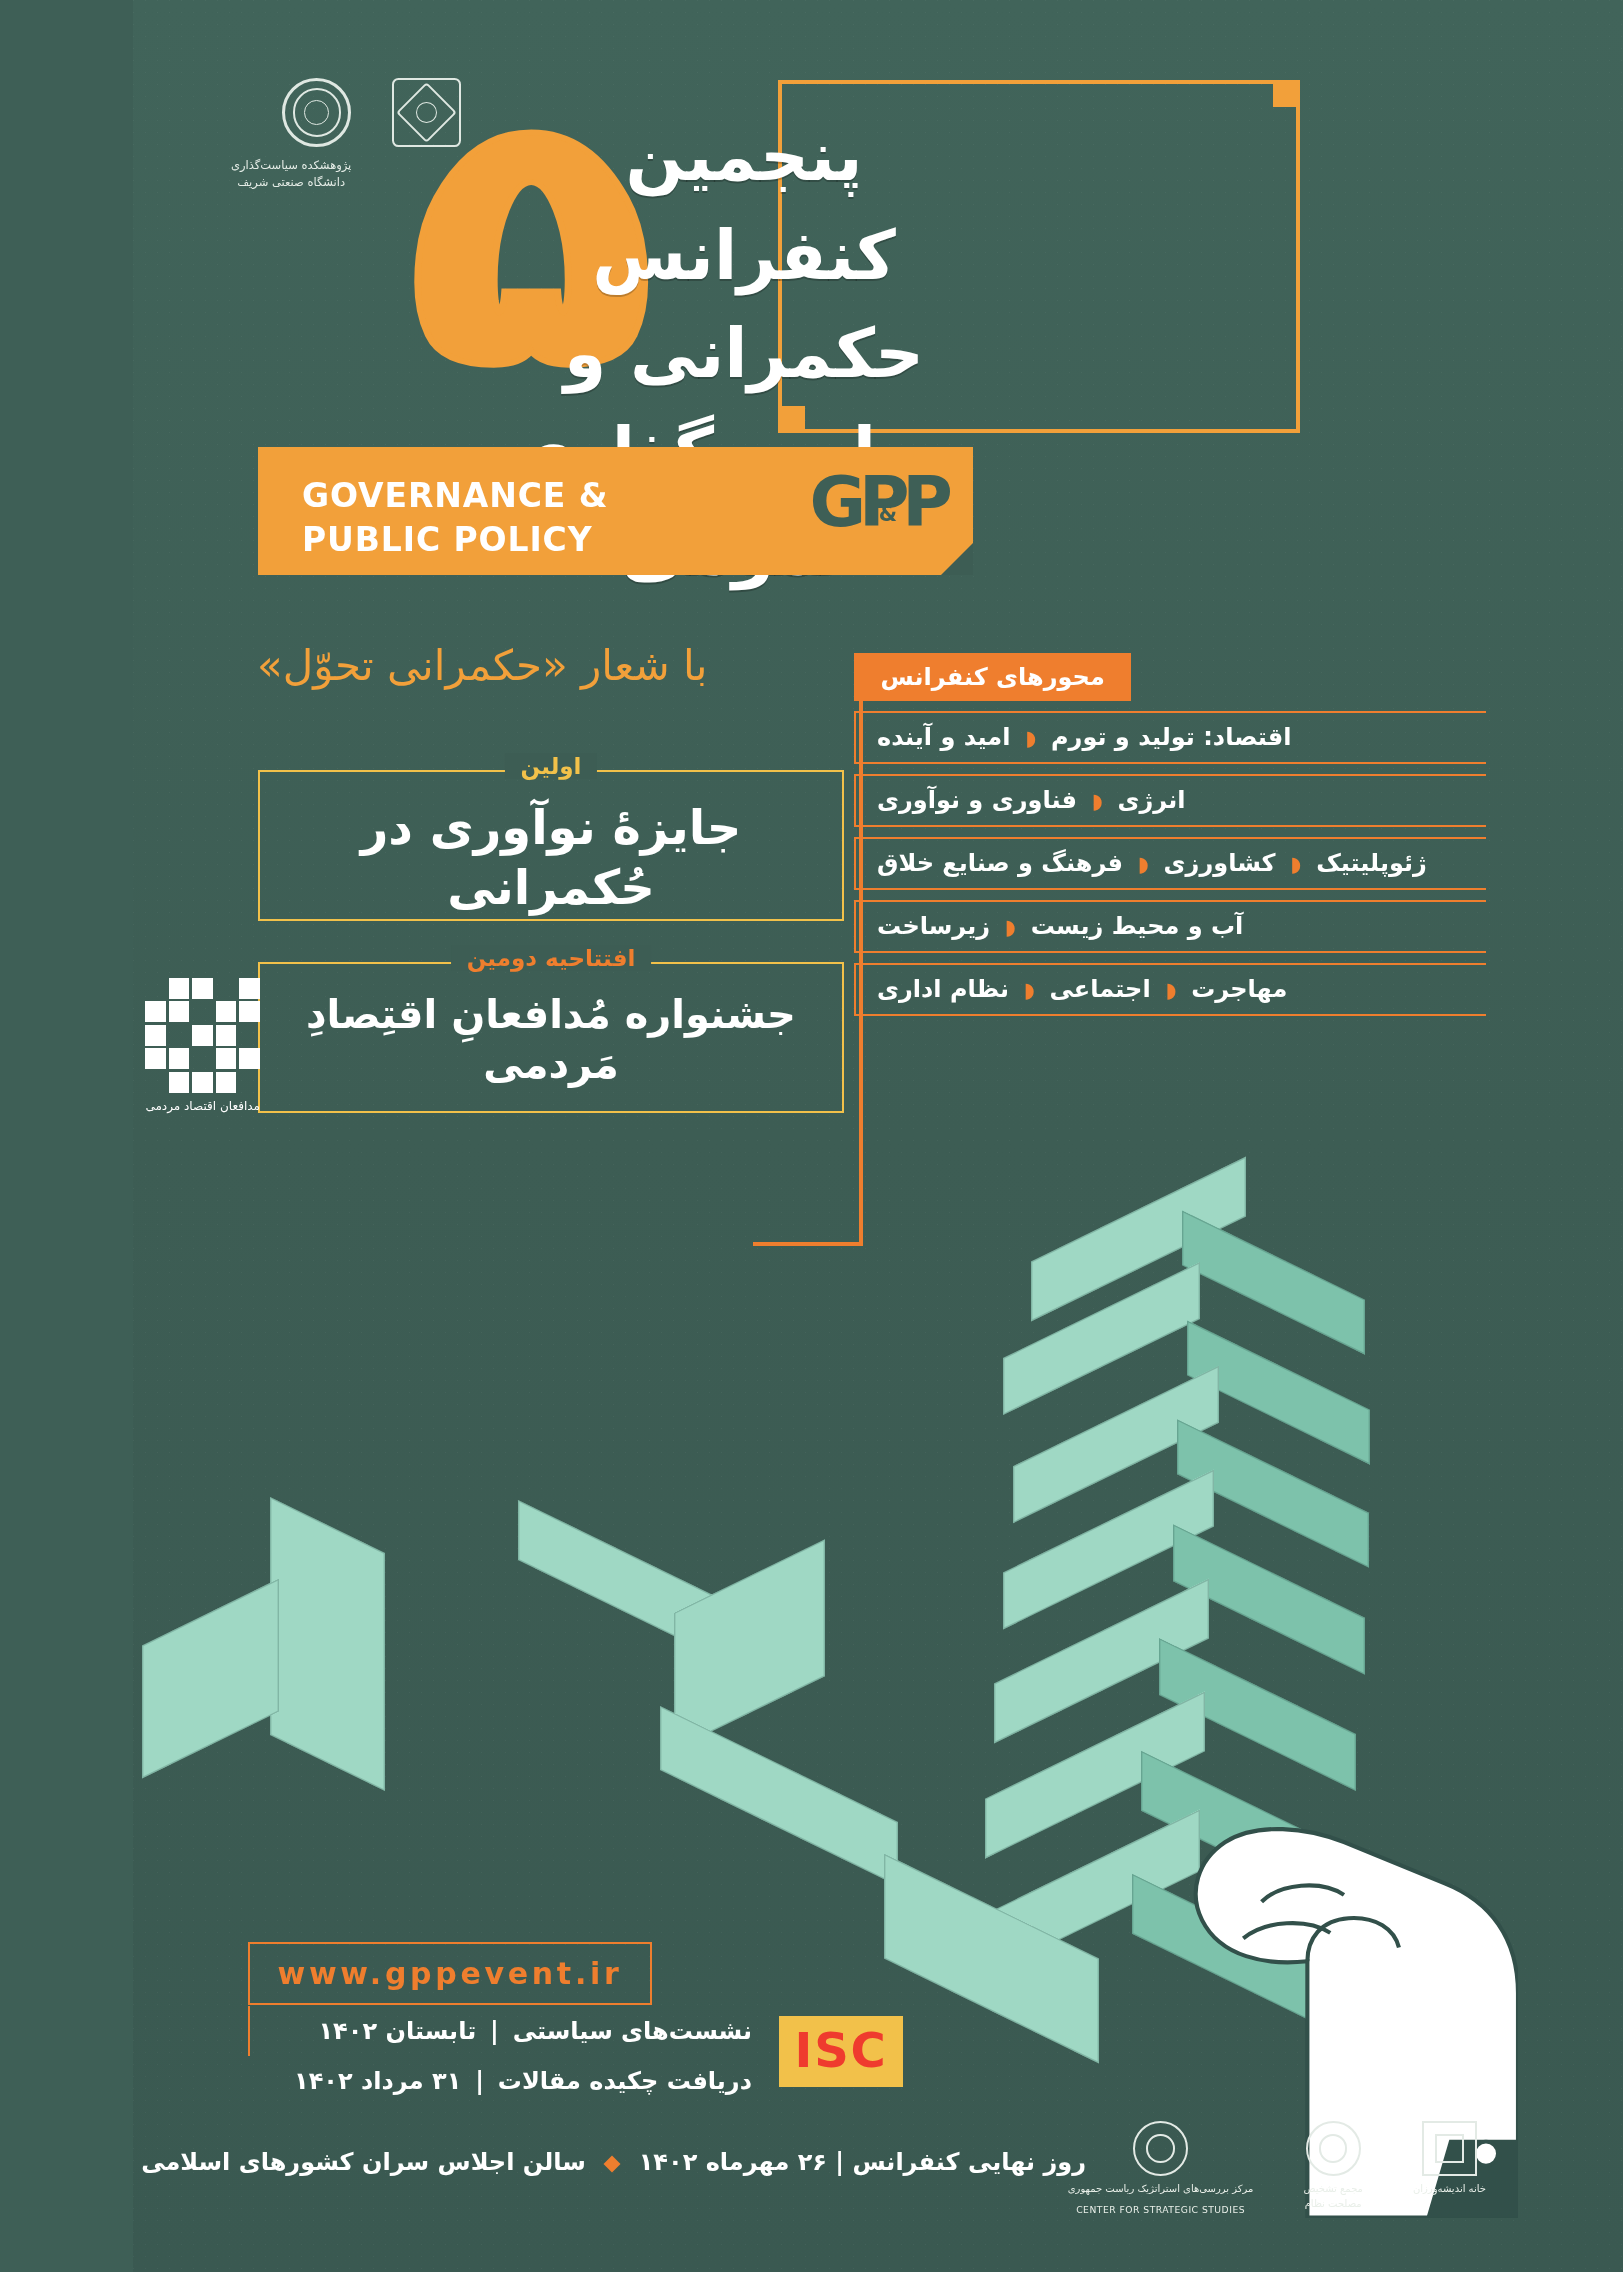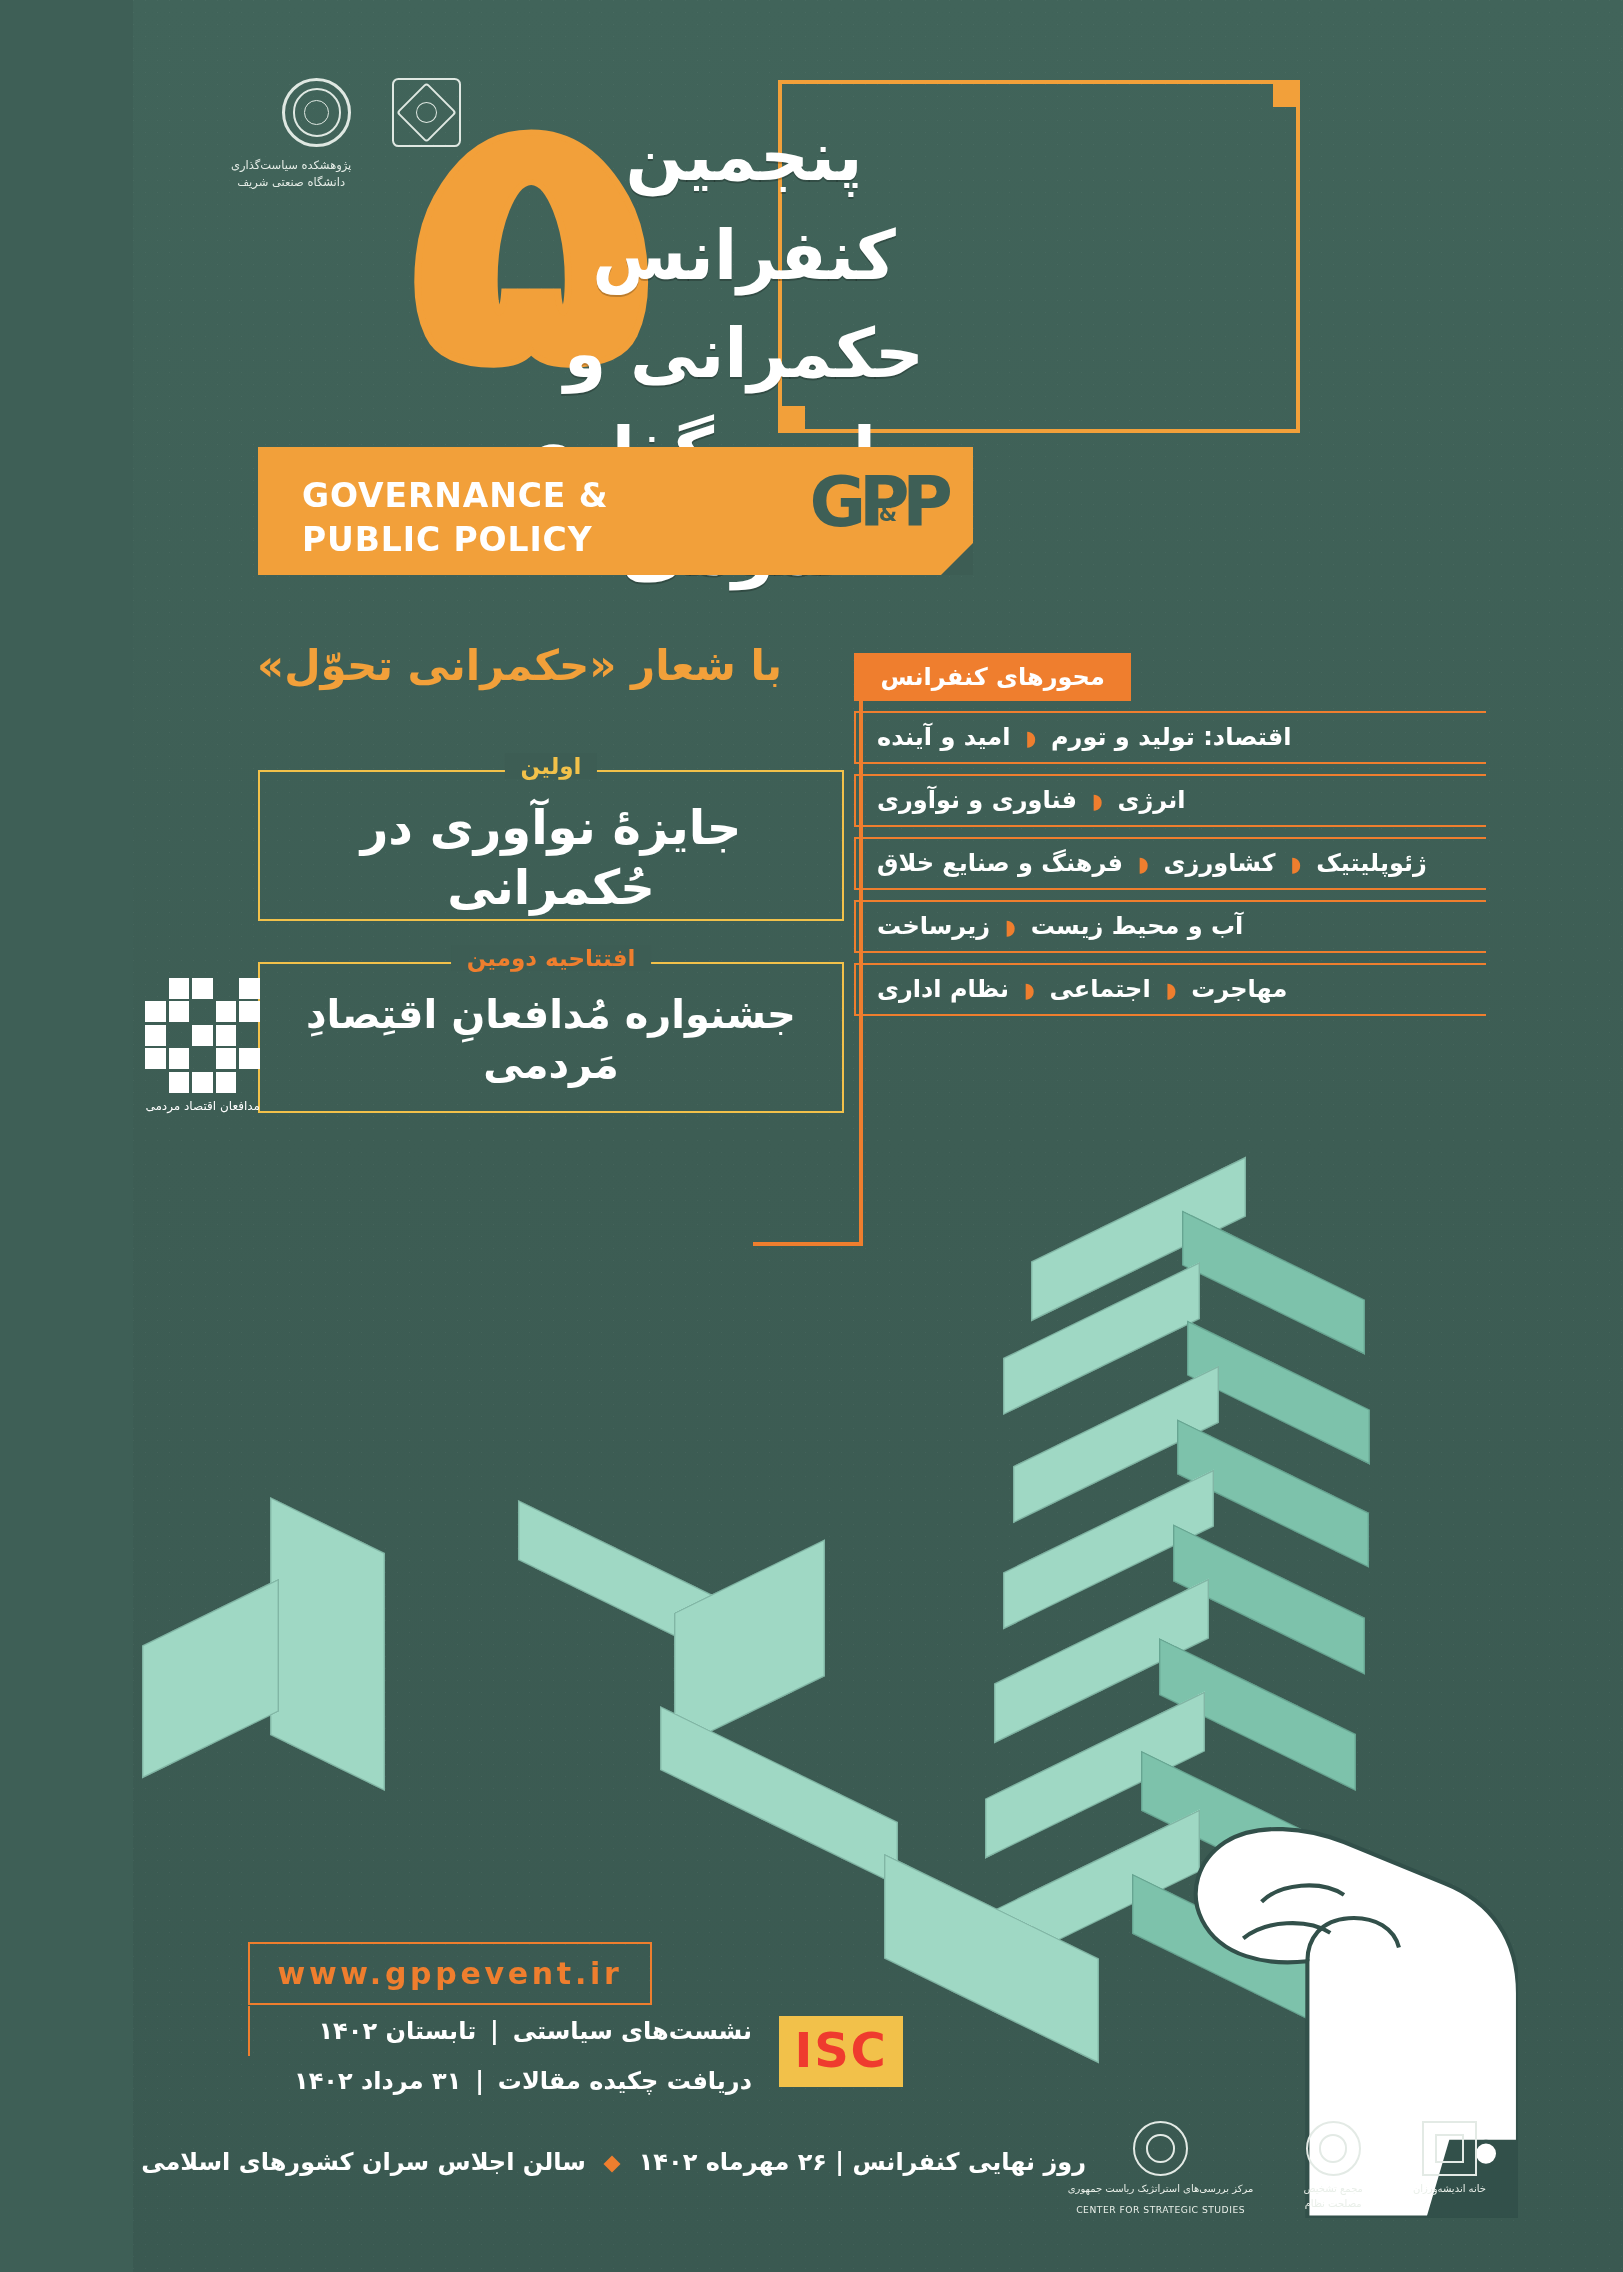--- a/index.html
+++ b/index.html
@@ -174,21 +174,21 @@
 
   
   .slogan {
     position: absolute;
     top: 641px;
     right: 770px;
     width: 596px;
     text-align: left;
     direction: rtl;
     color: #f2a03a;
-    font-weight: bold;
+    font-weight: normal;
     font-size: 42px;
     letter-spacing: -0.5px;
   }
 
   
   .axes {
     position: absolute;
     top: 653px;
     right: 137px;
     width: 632px;

